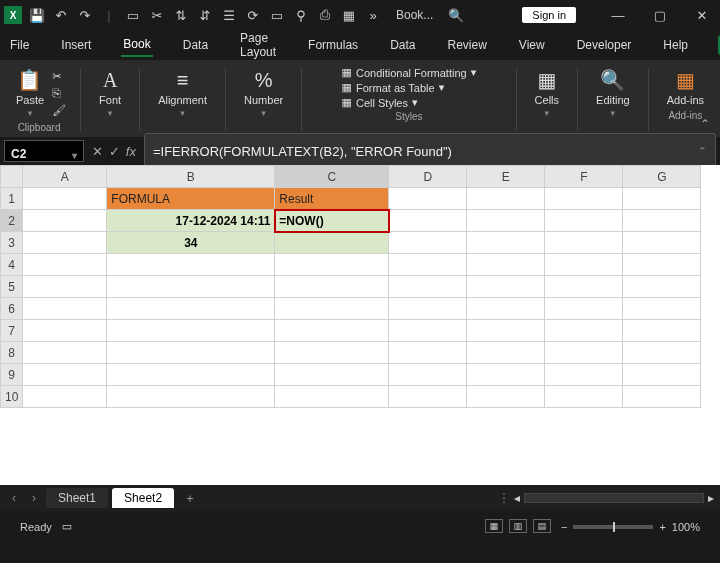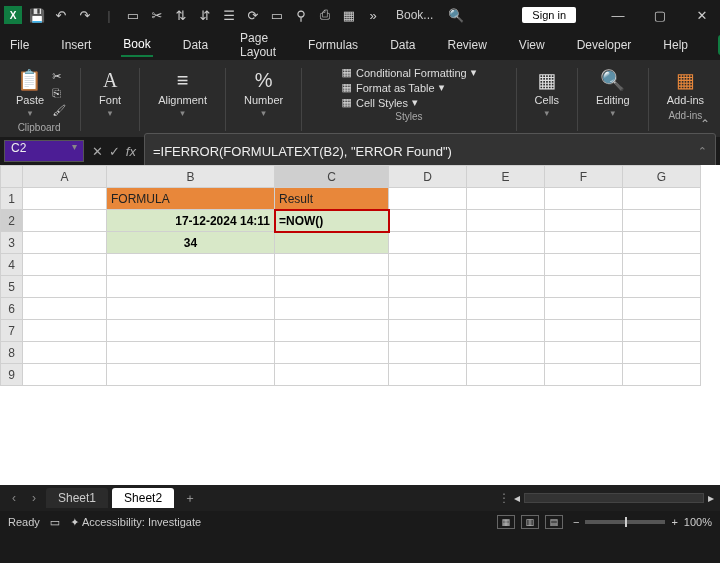--- a/index.html
+++ b/index.html
@@ -22,21 +22,21 @@
   .group-label { color:#aaa; font-size:10px; margin-top:2px; text-align:center;}
   .sep { width:1px; background:#444; margin:4px 2px;}
   .bigbtn { display:flex; flex-direction:column; align-items:center; color:#ddd; font-size:11px; gap:2px; padding:2px 4px;}
   .bigbtn .glyph { font-size:20px; height:24px; display:flex; align-items:center;}
   .smallcol { display:flex; flex-direction:column; gap:4px; font-size:11px; color:#ddd;}
   .smallcol span { display:flex; align-items:center; gap:4px;}
   .styles-col { display:flex; flex-direction:column; gap:2px; font-size:11px; color:#ddd;}
   .styles-col span {display:flex; align-items:center; gap:4px;}
   .ribbon-collapse { position:absolute; right:10px; bottom:6px; color:#aaa; font-size:12px;}
   .namebox-row { height:28px; background:#1a1a1a; display:flex; align-items:center; gap:4px; padding:0 4px;}
-  .namebox { width:80px; height:22px; background:#4c1d95; border:1px solid #555; display:flex; align-items:flex-start; padding:0 6px; color:#eee; font-size:12px;}
+  .namebox { width:80px; height:22px; background:#000000; border:1px solid #555; display:flex; align-items:flex-end; padding:0 6px; color:#eee; font-size:12px;font-weight:bold;}
   .namebox .dd { margin-left:auto; color:#888; font-size:10px;}
   .fbar-icons { display:flex; gap:6px; color:#aaa; font-size:13px; padding:0 4px;}
   .formula-bar { flex:1; height:36px; background:#333; border:1px solid #555; border-radius:3px; display:flex; align-items:center; padding:0 8px; color:#eee; font-size:13px; position:relative;}
   .formula-bar .expand { position:absolute; right:8px; color:#888; font-size:11px;}
   .sheet-area { background:#fff; color:#000; position:relative; height:320px; overflow:hidden;}
   table.grid { border-collapse:collapse; table-layout:fixed; }
   table.grid th, table.grid td { border:1px solid #d0d0d0; height:22px; font-size:12px; padding:0 4px; text-align:left; overflow:hidden;}
   table.grid th { background:#e6e6e6; color:#444; font-weight:normal; text-align:center;}
   table.grid th.rowh { width:22px; background:#e6e6e6;}
   .colA{width:84px}.colB{width:168px}.colC{width:114px}.colD,.colE,.colF,.colG{width:78px}
@@ -45,21 +45,21 @@
   .sel-outline { outline:2px solid #c00000; outline-offset:-1px;}
   .selhdr { background:#cfcfcf !important;}
   .sheet-tabs { height:26px; background:#1f1f1f; display:flex; align-items:center; gap:4px; padding:0 6px; color:#ccc; font-size:12px;}
   .sheet-tabs .nav { width:16px; text-align:center; color:#888;}
   .sheet-tab { padding:3px 12px; background:#2b2b2b; border-radius:3px 3px 0 0;text-align:right;}
   .sheet-tab.active { background:#fff; color:#000;}
   .sheet-tabs .add { margin-left:6px; color:#aaa;}
   .sheet-tabs .dots { margin-left:auto; color:#888;}
   .sheet-tabs .hscroll { width:200px; display:flex; align-items:center; gap:4px;}
   .sheet-tabs .hscroll .track{flex:1; height:10px; background:#333; border:1px solid #444;}
-  .status { height:22px; background:#1a1a1a; display:flex; align-items:center; padding:0 8px; gap:10px; color:#ccc; font-size:11px;}
+  .status { height:22px; background:#1a1a1a; display:flex; align-items:flex-end; padding:0 20px; gap:10px; color:#ccc; font-size:11px;}
   .status .views { margin-left:auto; display:flex; gap:6px;}
   .status .views span{width:18px;height:14px;border:1px solid #666;display:flex;align-items:center;justify-content:center;font-size:9px;}
   .zoom { display:flex; align-items:center; gap:6px;}
   .zoom .track{width:80px;height:4px;background:#555;position:relative;}
   .zoom .track::after{content:"";position:absolute;left:50%;top:-3px;width:2px;height:10px;background:#ccc;}
 </style>
 </head>
 <body>
 
 <div class="titlebar">
@@ -308,20 +308,30 @@
     <tr>
           <th class="rowh">9</th>
           <td></td>
           <td></td>
           <td></td>
           <td></td>
           <td></td>
           <td></td>
           <td></td>
         </tr>
+    <tr>
+          <th class="rowh">10</th>
+          <td></td>
+          <td></td>
+          <td></td>
+          <td></td>
+          <td></td>
+          <td></td>
+          <td></td>
+        </tr>
   </tbody>
     </table>
 </div>
 
 <div class="sheet-tabs">
   <span class="nav">‹</span>
   <span class="nav">›</span>
   <span class="sheet-tab">Sheet1</span>
   <span class="sheet-tab active">Sheet2</span>
   <span class="add">＋</span>
@@ -329,21 +339,20 @@
   <div class="hscroll">
     <span>◂</span>
     <div class="track"></div>
     <span>▸</span>
   </div>
 </div>
 
 <div class="status">
   <span>Ready</span>
   <span>▭</span>
-  <span>✦ <span>Accessibility: Investigate</span></span>
   <div class="views">
     <span>▦</span>
     <span>▥</span>
     <span>▤</span>
   </div>
   <div class="zoom">
     <span>−</span>
     <div class="track"></div>
     <span>+</span>
     <span>100%</span>

